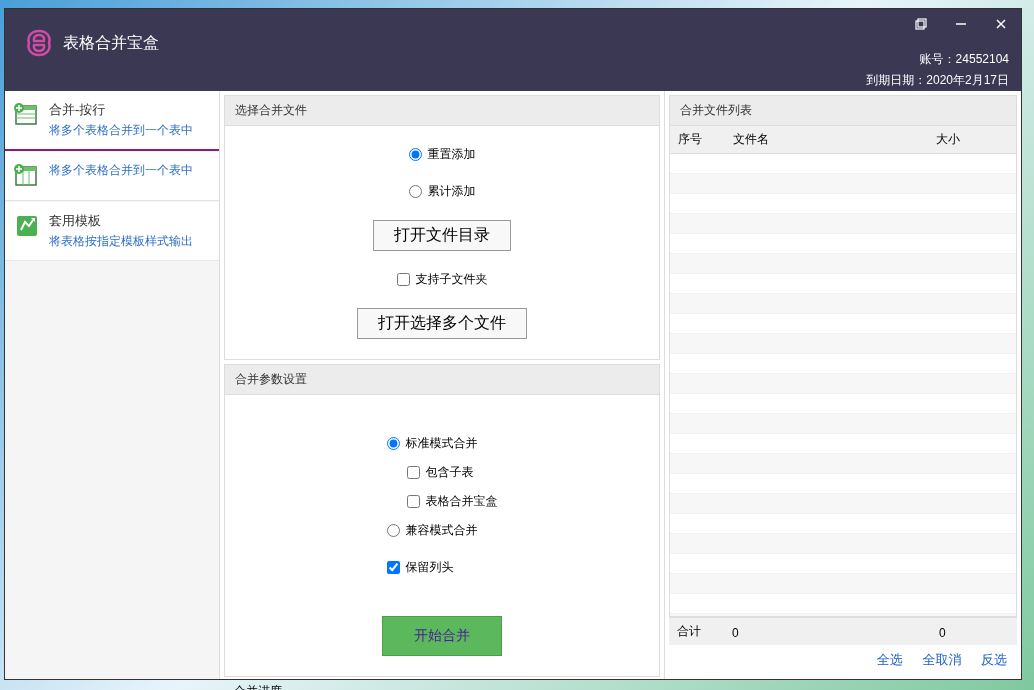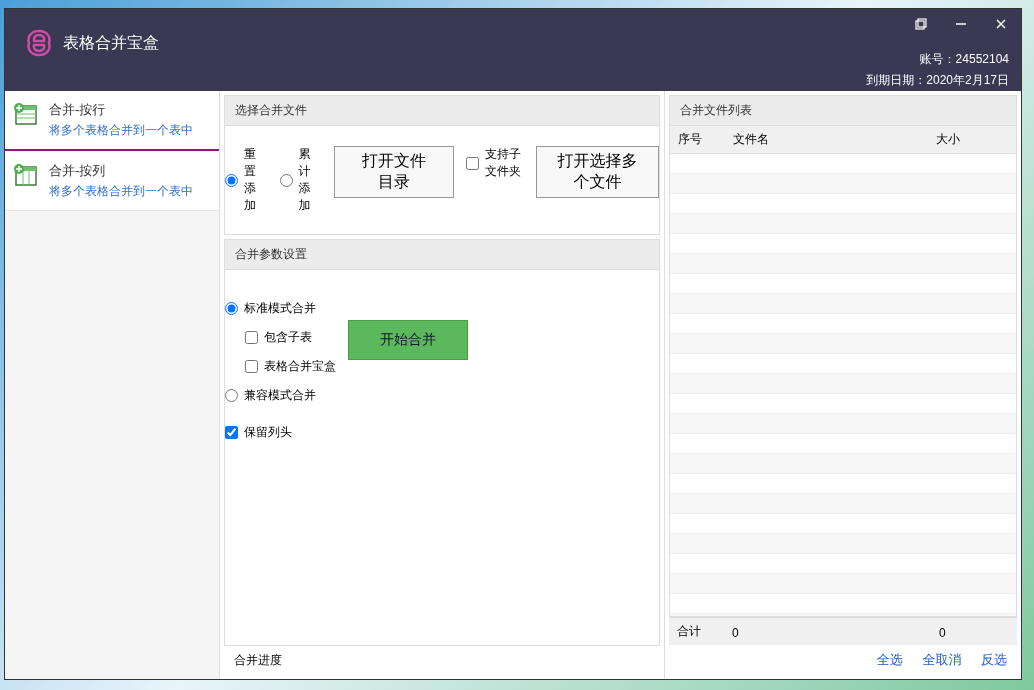--- a/index.html
+++ b/index.html
@@ -17,25 +17,25 @@
 .sidebar { width: 215px; background: #f5f5f5; border-right: 1px solid #ddd; }
 .nav-item { display: flex; padding: 10px 8px; border-bottom: 1px solid #e5e5e5; cursor: pointer; background: #fff; margin-bottom: 1px; }
 .nav-item.active { border-bottom: 2px solid #8b1a7a; }
 .nav-icon { width: 28px; height: 28px; margin-right: 8px; flex-shrink: 0; }
 .nav-text { flex: 1; }
 .nav-title { font-size: 13px; color: #333; margin-bottom: 3px; }
 .nav-desc { font-size: 12px; color: #2e6fc7; }
 .main { flex: 1; background: #fff; display: flex; }
 .left-panel { width: 445px; border-right: 1px solid #ddd; padding: 4px; display: flex; flex-direction: column; }
 .section-header { background: #ececec; padding: 6px 10px; font-size: 12px; color: #333; border: 1px solid #ddd; }
-.section-body { padding: 20px 0; display: flex; align-items: flex-start; gap: 12px; border: 1px solid #ddd; border-top: none; }
+.section-body { padding: 20px 0; display: flex; flex-direction: column; align-items: center; gap: 20px; border: 1px solid #ddd; border-top: none; }
 .radio-row, .check-row { display: flex; align-items: center; font-size: 12px; gap: 6px; }
 .radio-row input, .check-row input { margin: 0; }
 .btn { padding: 4px 20px; font-size: 16px; border: 1px solid #999; background: #f8f8f8; cursor: pointer; min-width: 120px; }
-.btn-start { background: #5cb85c; color: #0f172a; border: 1px solid #4a9e4a; padding: 10px 28px; font-size: 14px; }
+.btn-start { background: #5cb85c; color: #4c1d95; border: 1px solid #4a9e4a; padding: 10px 28px; font-size: 14px; }
 .indent { margin-left: 20px; }
 .progress-label { padding: 6px 10px; font-size: 12px; margin-top: auto; }
 .right-panel { flex: 1; padding: 4px; display: flex; flex-direction: column; }
 .table-wrap { flex: 1; border: 1px solid #ddd; border-top: none; overflow: auto; background: #fff; }
 .file-table { width: 100%; border-collapse: collapse; font-size: 12px; }
 .file-table thead th { background: #f0f0f0; padding: 5px 8px; text-align: left; font-weight: normal; border-bottom: 1px solid #ddd; }
 .file-table thead th.col-seq { width: 55px; }
 .file-table thead th.col-size { width: 70px; }
 .file-table tbody tr { height: 20px; }
 .file-table tbody tr:nth-child(odd) { background: #fff; }
@@ -109,22 +109,34 @@
               <rect x="3" y="5" width="20" height="18" fill="#fff" stroke="#3a7d3a" stroke-width="1.5"></rect>
               <rect x="3" y="5" width="20" height="4" fill="#6fbf6f"></rect>
               <line x1="10" y1="9" x2="10" y2="23" stroke="#6fbf6f"></line>
               <line x1="16" y1="9" x2="16" y2="23" stroke="#6fbf6f"></line>
               <circle cx="6" cy="7" r="5" fill="#4caf50"></circle>
               <line x1="3" y1="7" x2="9" y2="7" stroke="#fff" stroke-width="1.5"></line>
               <line x1="6" y1="4" x2="6" y2="10" stroke="#fff" stroke-width="1.5"></line>
             </svg>
         </div>
         <div class="nav-text">
-          <div class="nav-title">合并-按列</div>
           <div class="nav-desc">将多个表格合并到一个表中</div>
+        </div>
+      </div>
+      <div class="nav-item">
+        <div class="nav-icon">
+          <svg viewBox="0 0 28 28">
+              <rect x="4" y="4" width="20" height="20" fill="#4caf50" rx="2"></rect>
+              <path d="M8 18 L12 10 L16 14 L20 8" stroke="#fff" stroke-width="2" fill="none"></path>
+              <polygon points="18,6 22,6 22,10" fill="#fff"></polygon>
+            </svg>
+        </div>
+        <div class="nav-text">
+          <div class="nav-title">套用模板</div>
+          <div class="nav-desc">将表格按指定模板样式输出</div>
         </div>
       </div>
     </div>
 
     <div class="main">
       <div class="left-panel">
         <div class="section-header">选择合并文件</div>
         <div class="section-body">
           <label class="radio-row">
             <input type="radio" name="addmode" checked="" style="">
@@ -136,21 +148,21 @@
           </label>
           <button class="btn">打开文件目录</button>
           <label class="check-row">
             <input type="checkbox" style="">
             <span>支持子文件夹</span>
           </label>
           <button class="btn">打开选择多个文件</button>
         </div>
 
         <div class="section-header" style="margin-top:4px;">合并参数设置</div>
-        <div class="section-body" style="flex:1;justify-content:flex-start;padding-top:30px;">
+        <div class="section-body" style="flex:1;justify-content:flex-start;padding-top:40px;">
           <div style="display:flex;flex-direction:column;gap:12px;align-items:flex-start;">
             <label class="radio-row">
               <input type="radio" name="mergemode" checked="" style="">
               <span>标准模式合并</span>
             </label>
             <label class="check-row indent">
               <input type="checkbox" style="">
               <span>包含子表</span>
             </label>
             <label class="check-row indent">

